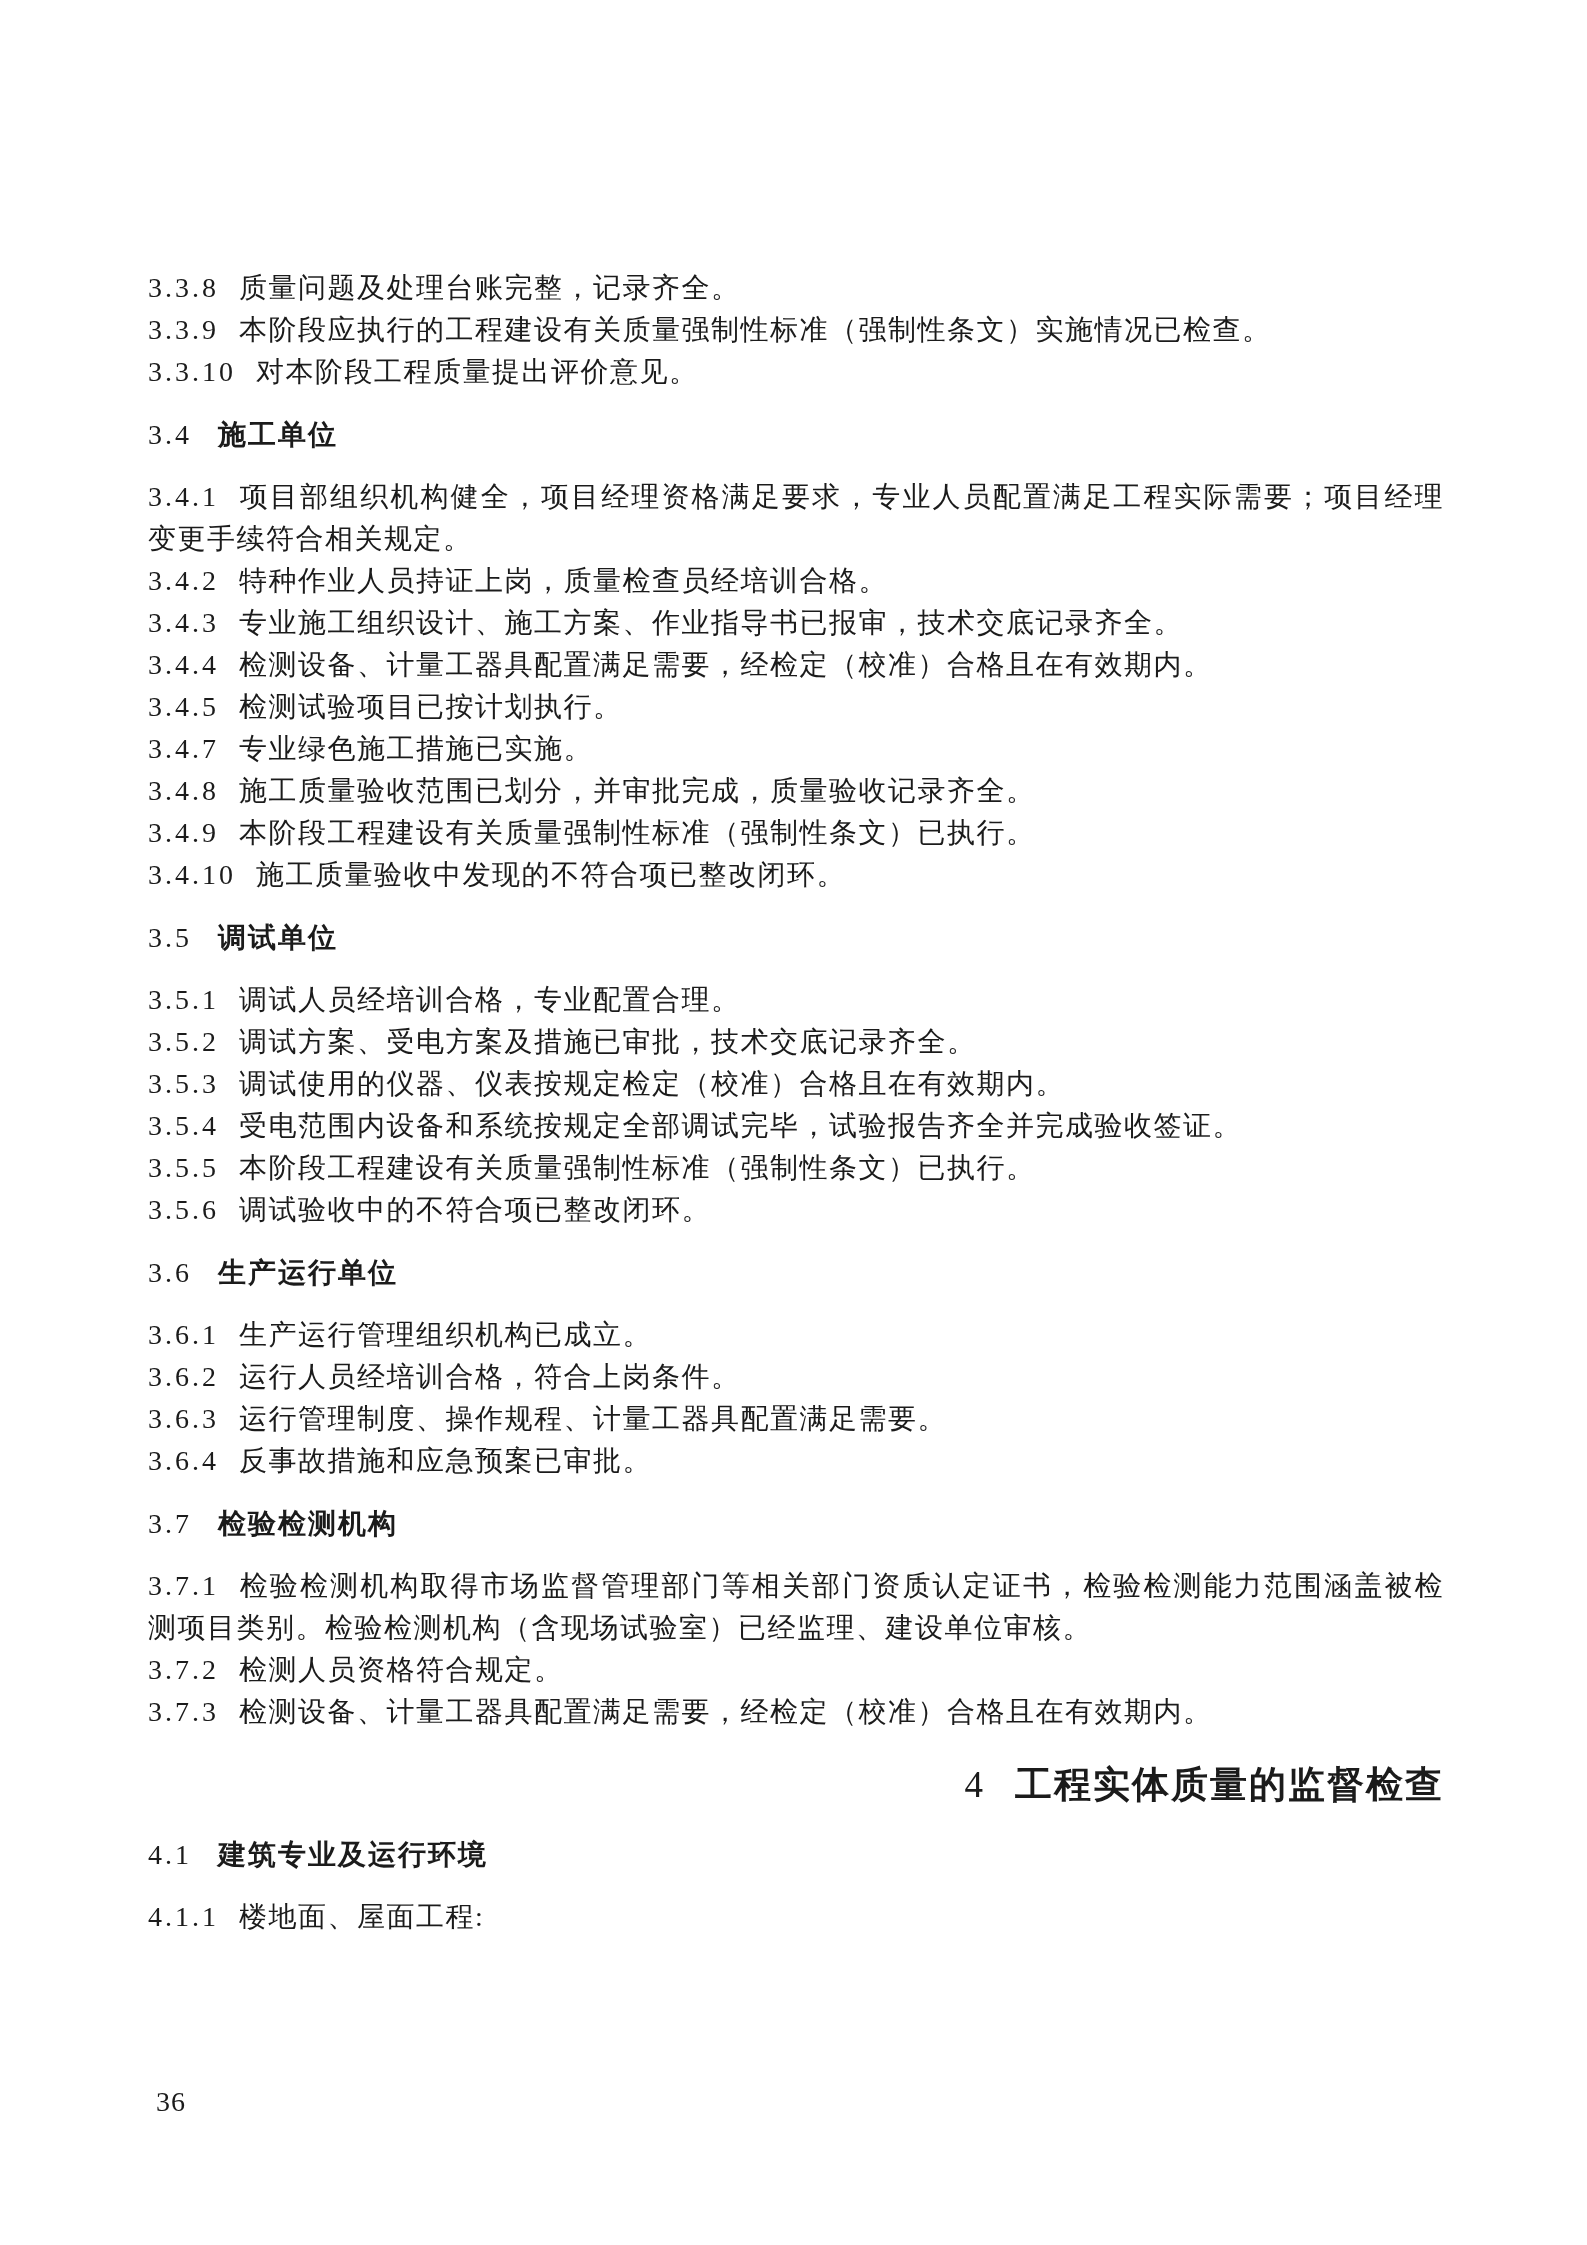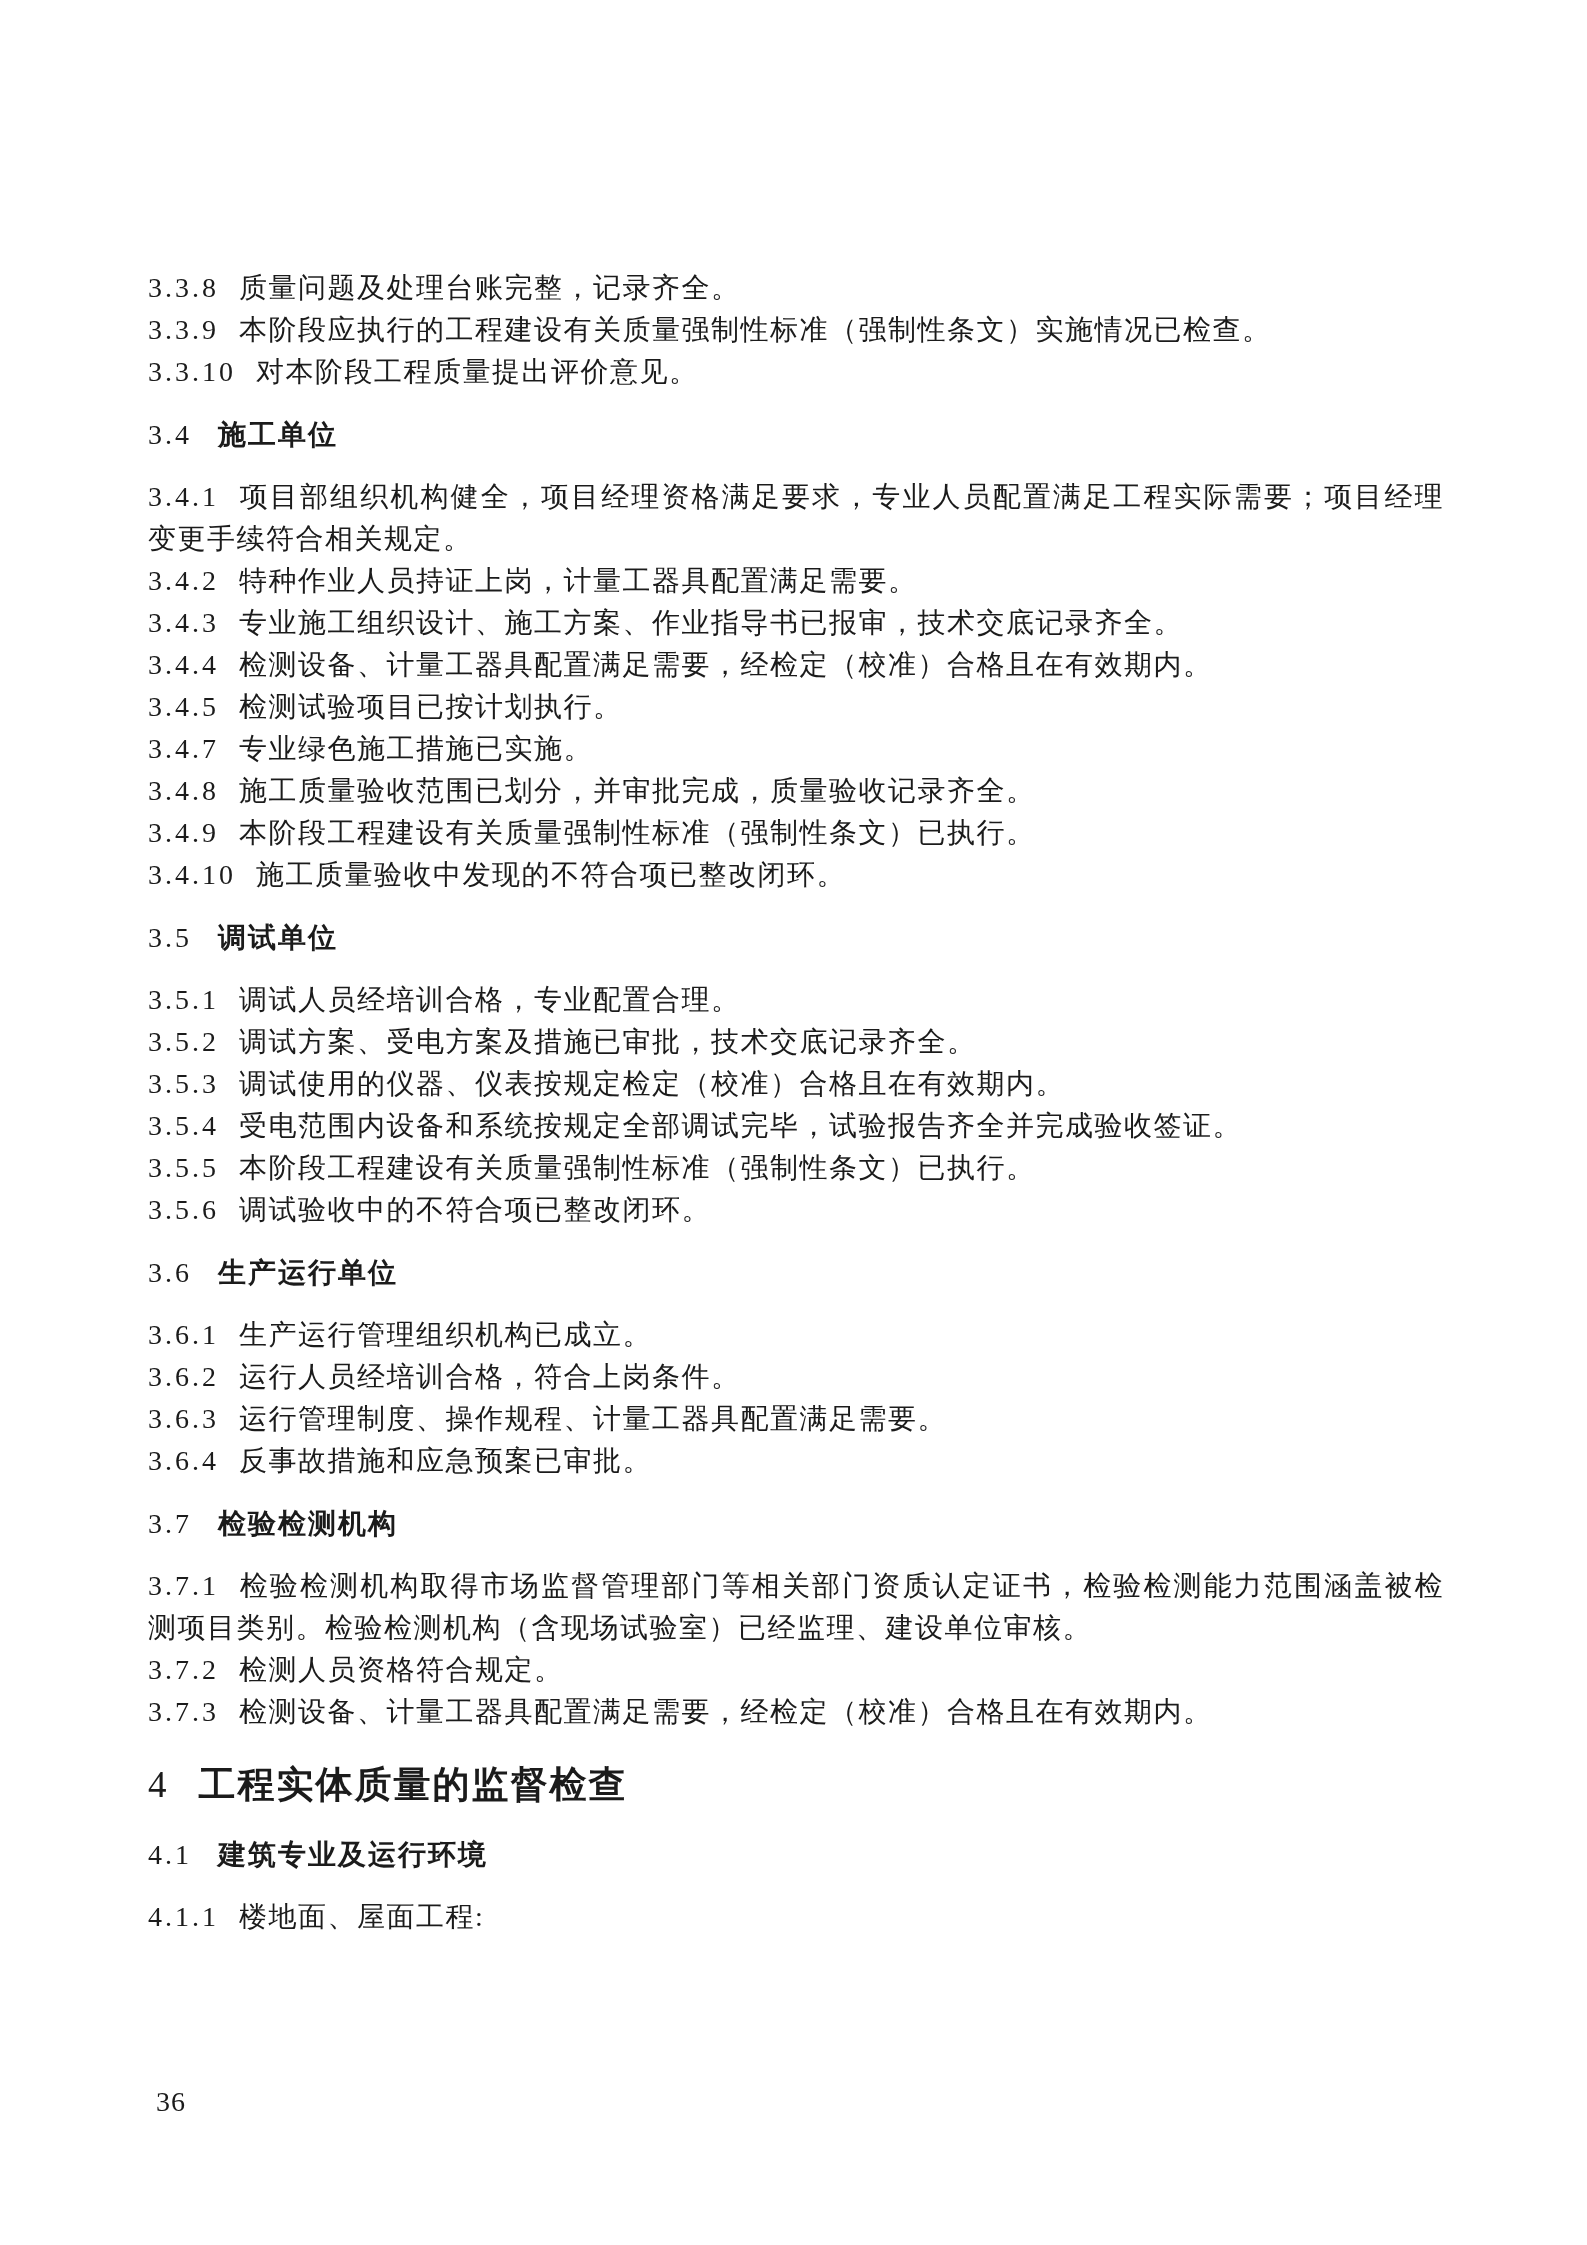--- a/index.html
+++ b/index.html
@@ -39,21 +39,21 @@
     font-family:Liberation Serif, serif;
     font-weight:700;
     letter-spacing:2px;
     margin-left:26px;
   }
   .h1 {
     margin:24px 0 17px 0;
     font-size:37px;
     line-height:56px;
     font-weight:400;
-    text-align:left;
+    text-align:right;
   }
   .h1 .num { letter-spacing:2px; }
   .h1 .ttl {
     font-family:"Liberation Sans","DejaVu Sans",sans-serif;
     font-weight:700;
     letter-spacing:2px;
     margin-left:30px;
   }
   .pageno {
     position:absolute;
@@ -66,21 +66,21 @@
 </head>
 <body>
 
 <div class="page">
   <div class="content" id="content">
       <p class="clause"><span class="num">3.3.8</span><span class="txt">质量问题及处理台账完整，记录齐全。</span></p>
       <p class="clause"><span class="num">3.3.9</span><span class="txt">本阶段应执行的工程建设有关质量强制性标准（强制性条文）实施情况已检查。</span></p>
       <p class="clause"><span class="num">3.3.10</span><span class="txt">对本阶段工程质量提出评价意见。</span></p>
       <h2 class="h2"><span class="num">3.4</span><span class="ttl">施工单位</span></h2>
       <p class="clause"><span class="num">3.4.1</span><span class="txt">项目部组织机构健全，项目经理资格满足要求，专业人员配置满足工程实际需要；项目经理变更手续符合相关规定。</span></p>
-      <p class="clause"><span class="num">3.4.2</span><span class="txt">特种作业人员持证上岗，计量工器具配置满足需要。</span></p>
+      <p class="clause"><span class="num">3.4.2</span><span class="txt">特种作业人员持证上岗，质量检查员经培训合格。</span></p>
       <p class="clause"><span class="num">3.4.3</span><span class="txt">专业施工组织设计、施工方案、作业指导书已报审，技术交底记录齐全。</span></p>
       <p class="clause"><span class="num">3.4.4</span><span class="txt">检测设备、计量工器具配置满足需要，经检定（校准）合格且在有效期内。</span></p>
       <p class="clause"><span class="num">3.4.5</span><span class="txt">检测试验项目已按计划执行。</span></p>
       <p class="clause"><span class="num">3.4.7</span><span class="txt">专业绿色施工措施已实施。</span></p>
       <p class="clause"><span class="num">3.4.8</span><span class="txt">施工质量验收范围已划分，并审批完成，质量验收记录齐全。</span></p>
       <p class="clause"><span class="num">3.4.9</span><span class="txt">本阶段工程建设有关质量强制性标准（强制性条文）已执行。</span></p>
       <p class="clause"><span class="num">3.4.10</span><span class="txt">施工质量验收中发现的不符合项已整改闭环。</span></p>
       <h2 class="h2"><span class="num">3.5</span><span class="ttl">调试单位</span></h2>
       <p class="clause"><span class="num">3.5.1</span><span class="txt">调试人员经培训合格，专业配置合理。</span></p>
       <p class="clause"><span class="num">3.5.2</span><span class="txt">调试方案、受电方案及措施已审批，技术交底记录齐全。</span></p>

